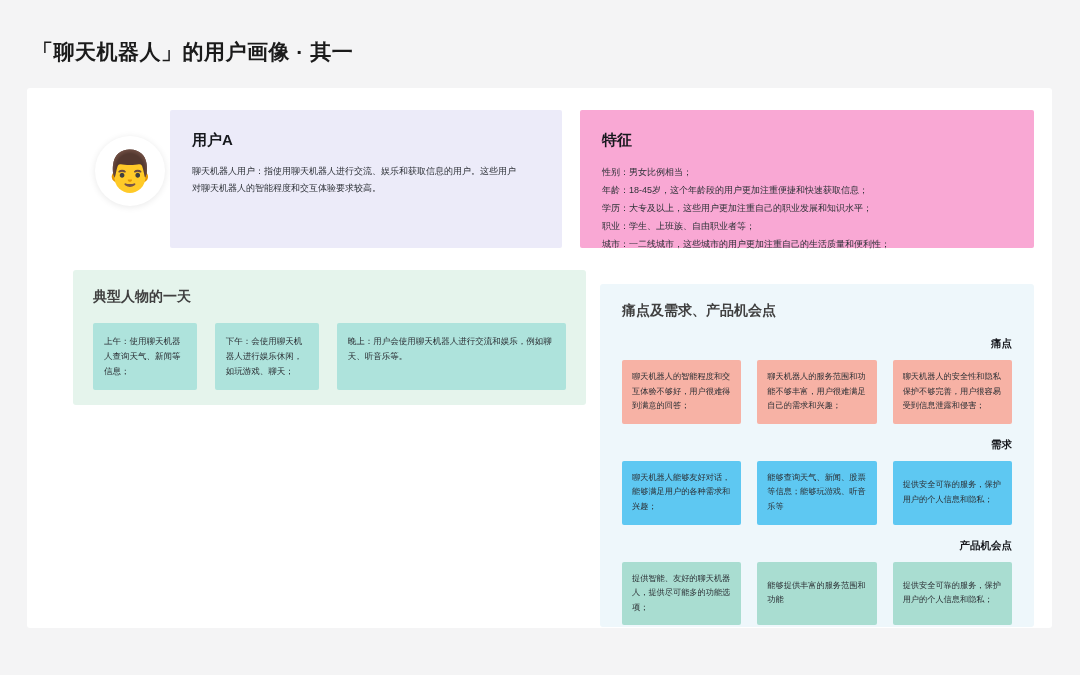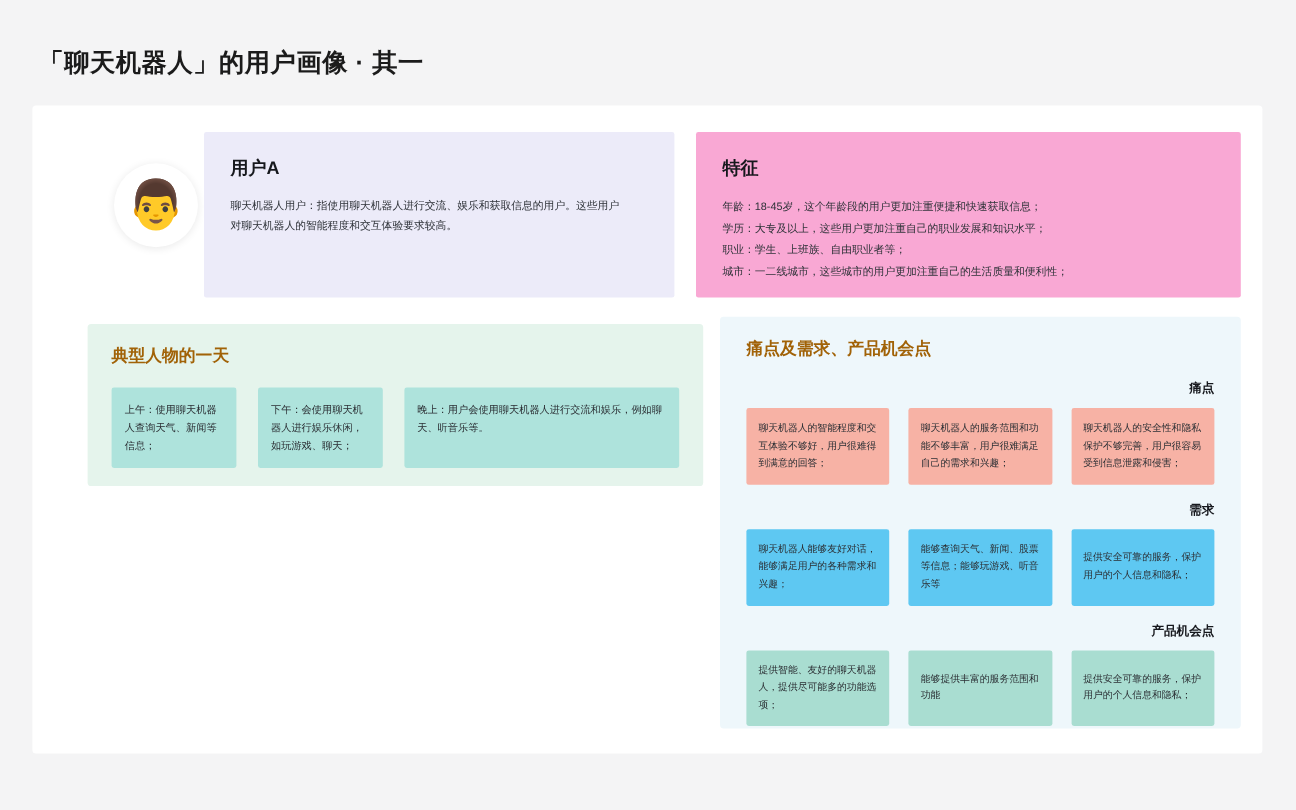--- a/index.html
+++ b/index.html
@@ -86,21 +86,21 @@
     position: absolute;
     left: 46px; top: 182px;
     width: 513px; height: 135px;
     background: #e5f4ec;
     border-radius: 3px;
     padding: 18px 20px;
   }
   .sec-h {
     font-size: 14px;
     font-weight: bold;
-    color: #a16207;
+    color: #404040;
     margin-bottom: 17px;
   }
   .chip-row { display: flex; gap: 18px; align-items: stretch; justify-content: flex-end; }
   .chip {
     border-radius: 2px;
     padding: 11px 11px;
     font-size: 8.5px;
     line-height: 1.75;
     color: #2b2f34;
   }
@@ -119,21 +119,21 @@
     padding: 18px 20px;
   }
   .chip-pink {
     background: #f7b3a7;
     width: 110px;
   }
 
   
   .right-panel {
     position: absolute;
-    left: 573px; top: 176px;
+    left: 573px; top: 196px;
     width: 434px; height: 343px;
     background: #eef7fb;
     border-radius: 3px;
     padding: 18px 22px;
   }
   .sub-h {
     font-size: 10.5px;
     font-weight: bold;
     color: #16181d;
     margin: 0 0 9px 0;
@@ -168,20 +168,21 @@
 
     <div class="top-row">
 
       <div class="persona-card">
         <div class="card-h">用户A</div>
         <div class="body-text">聊天机器人用户：指使用聊天机器人进行交流、娱乐和获取信息的用户。这些用户对聊天机器人的智能程度和交互体验要求较高。</div>
       </div>
 
       <div class="traits-card">
         <div class="card-h">特征</div>
+        <div class="trait-line">性别：男女比例相当；</div>
         <div class="trait-line">年龄：18-45岁，这个年龄段的用户更加注重便捷和快速获取信息；</div>
         <div class="trait-line">学历：大专及以上，这些用户更加注重自己的职业发展和知识水平；</div>
         <div class="trait-line">职业：学生、上班族、自由职业者等；</div>
         <div class="trait-line">城市：一二线城市，这些城市的用户更加注重自己的生活质量和便利性；</div>
       </div>
 
     </div>
 
     <div class="day-section">
       <div class="sec-h">典型人物的一天</div>

